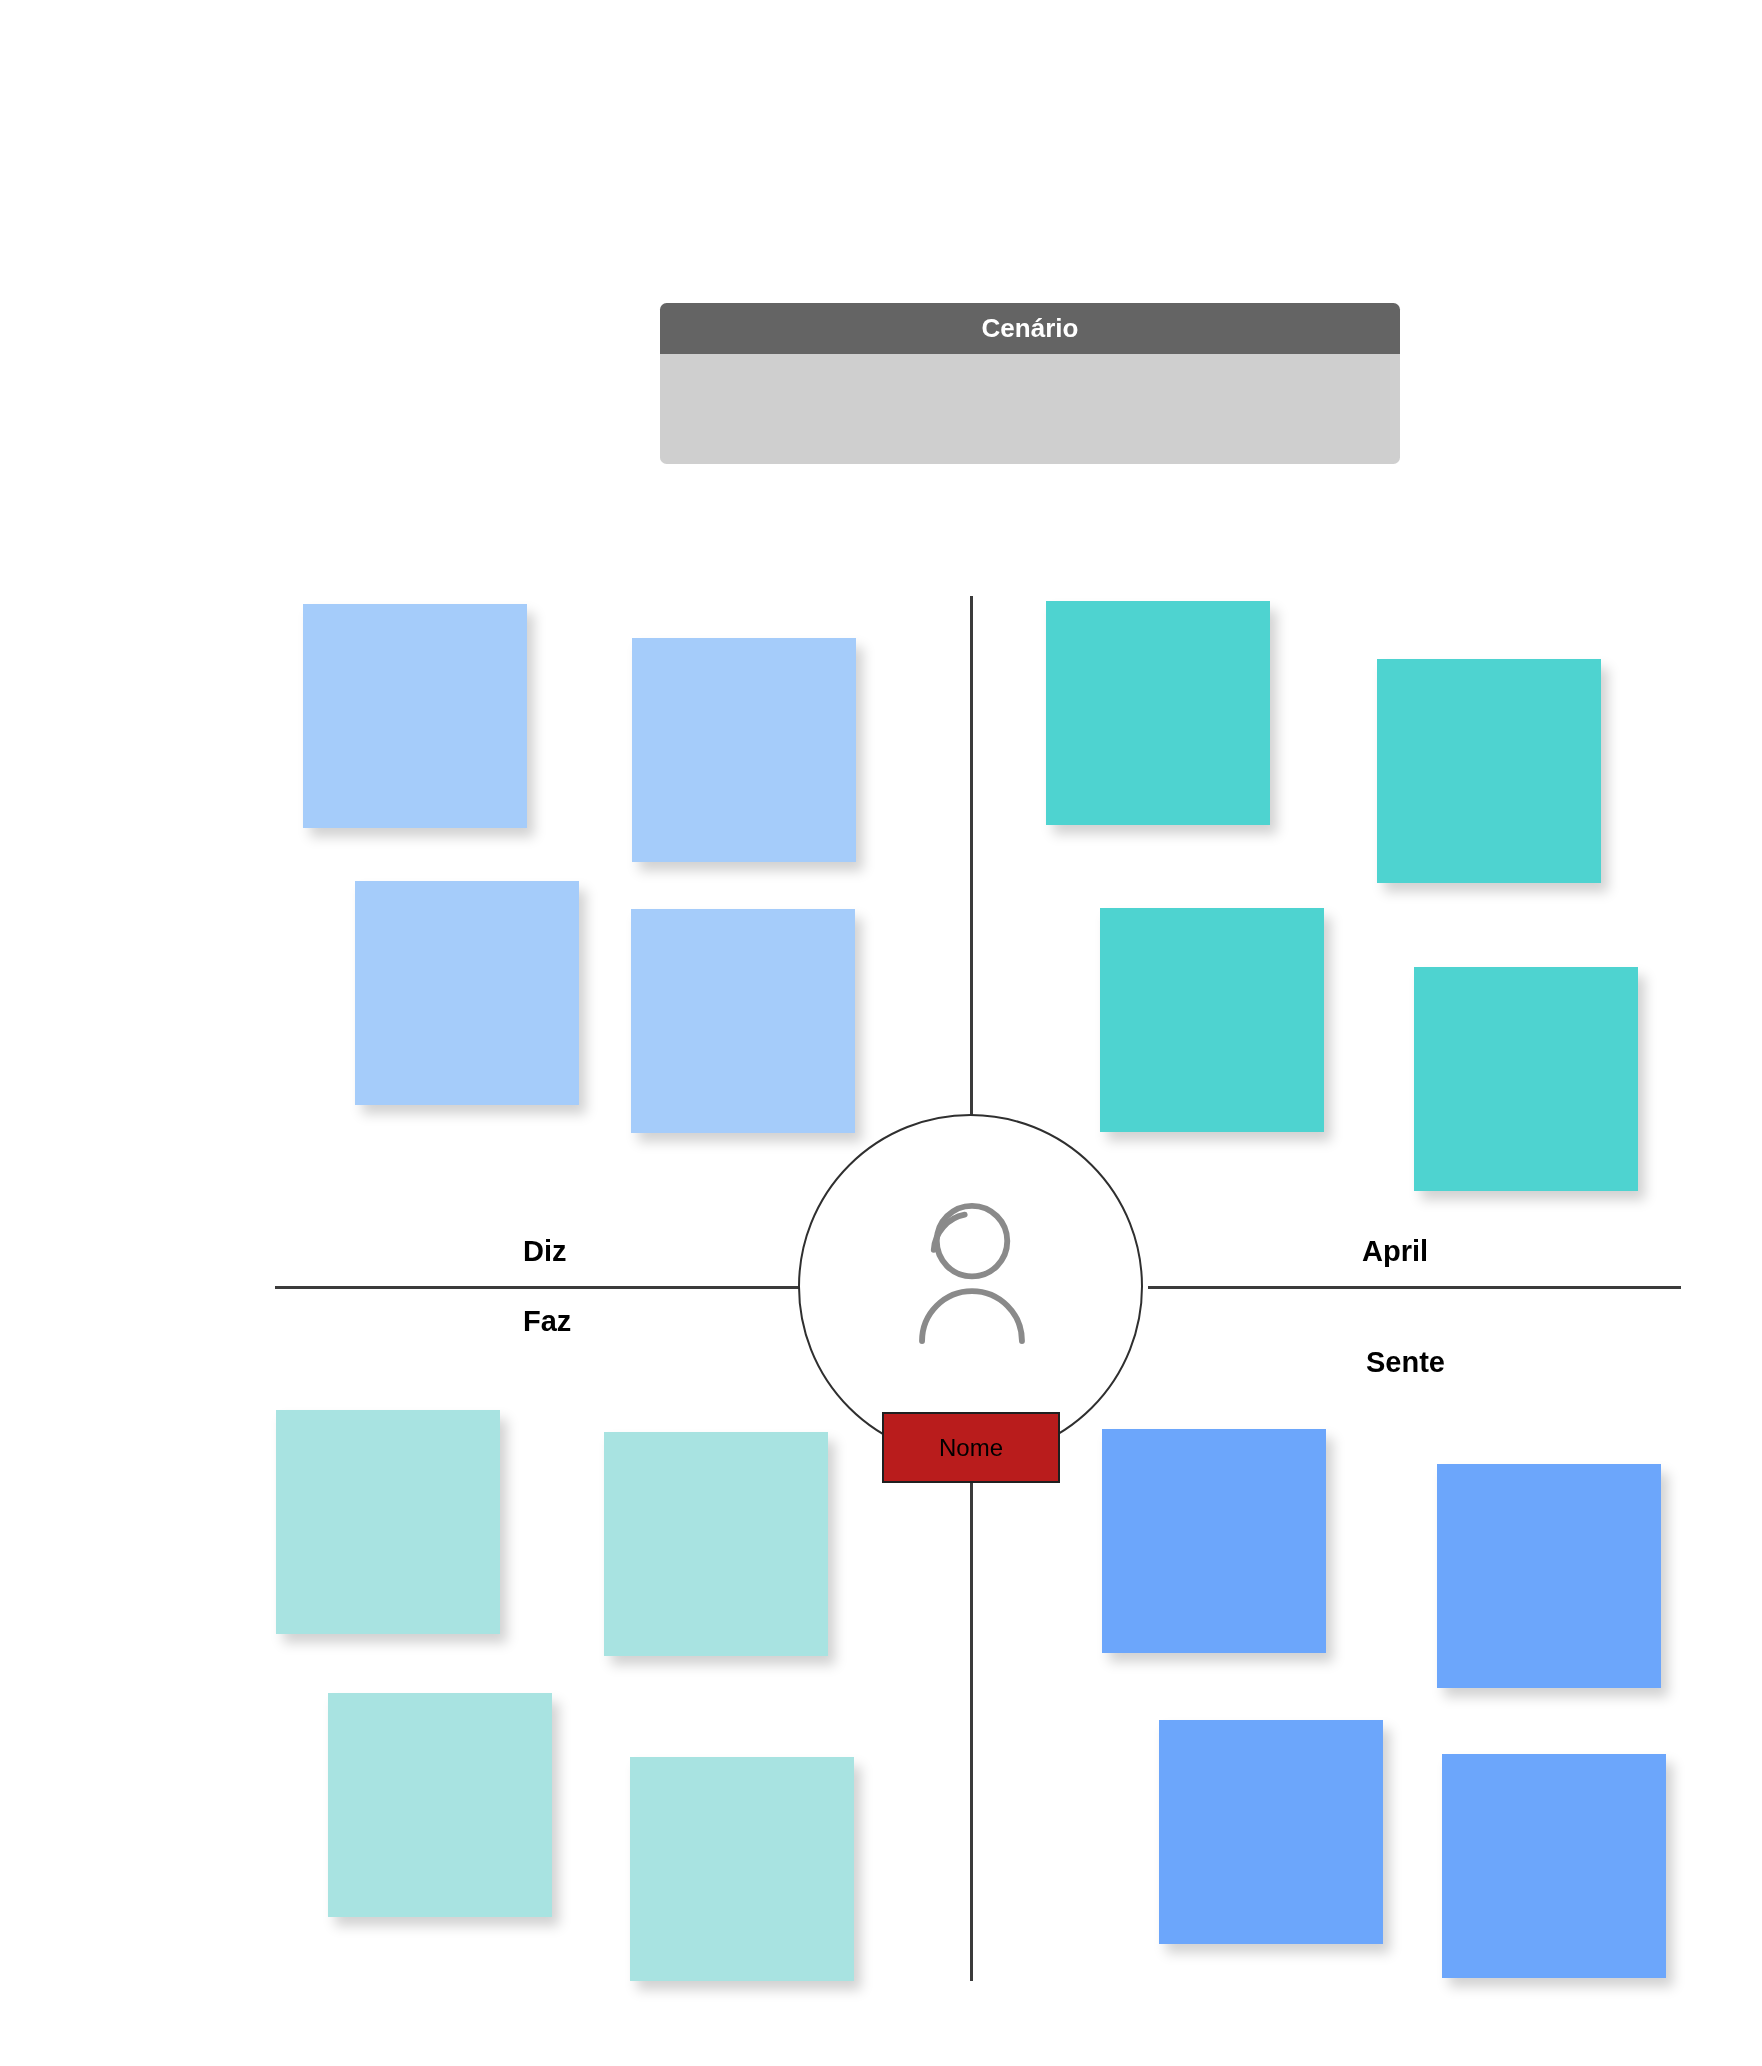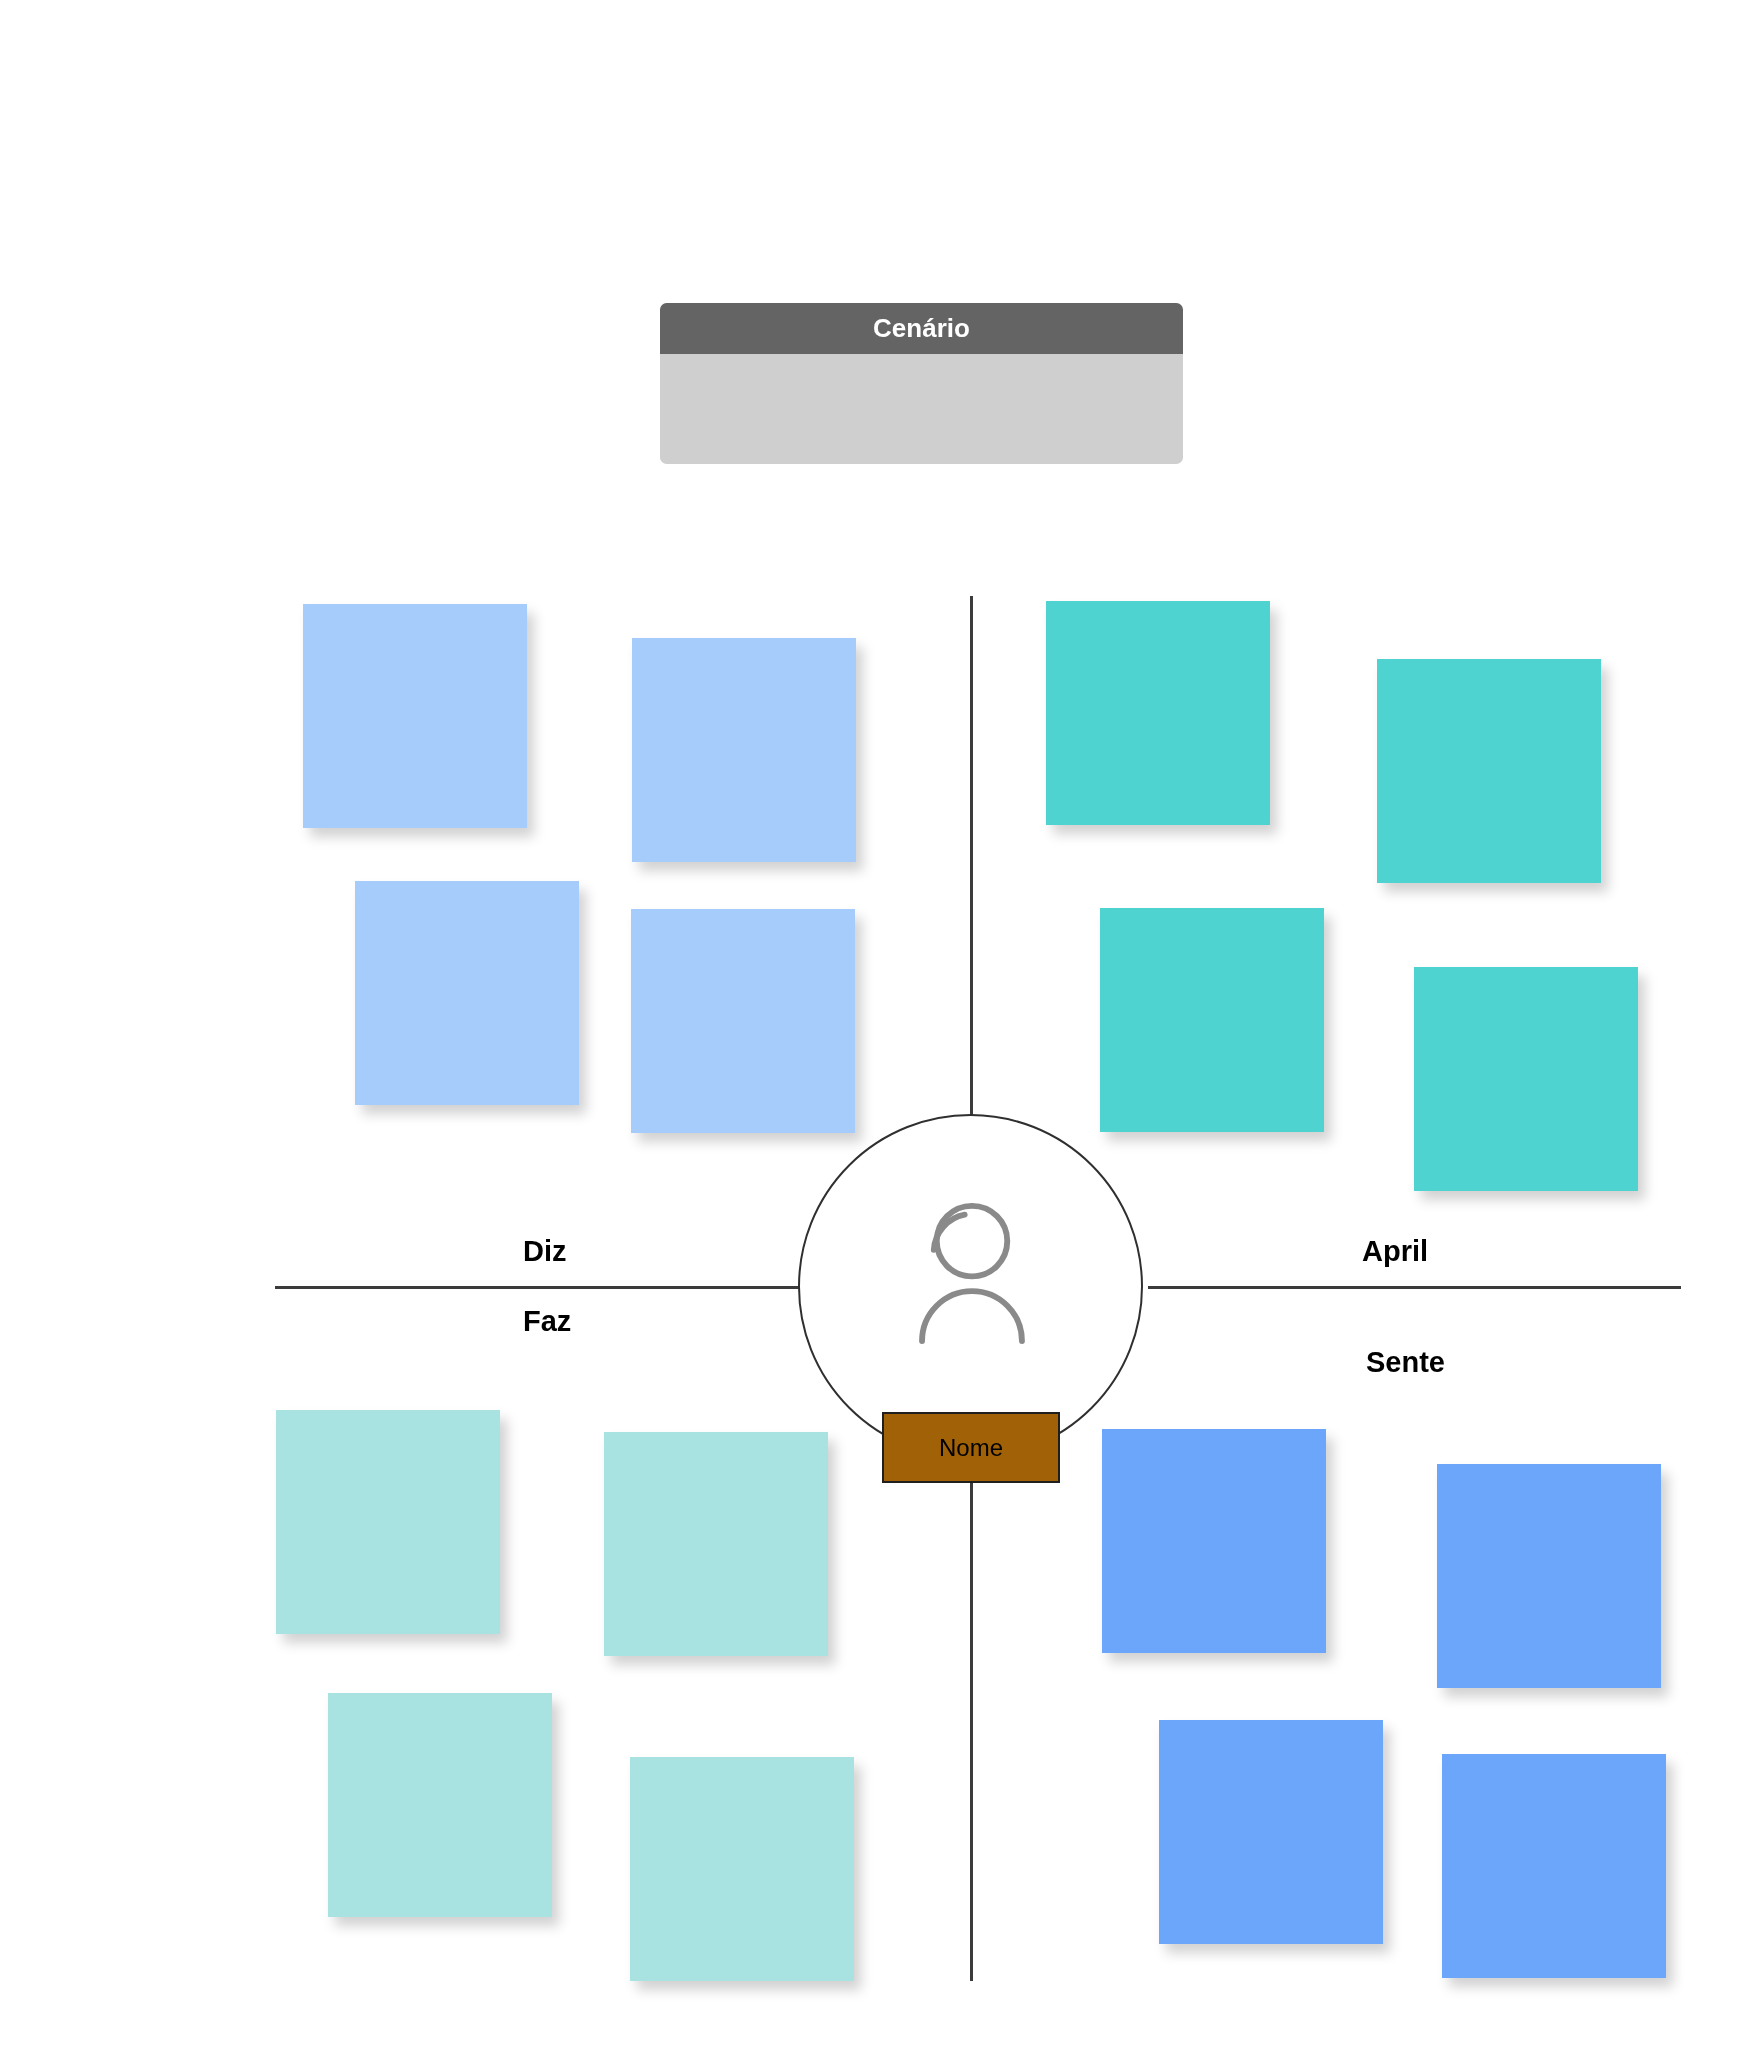--- a/index.html
+++ b/index.html
@@ -57,21 +57,21 @@
     width: 1.5px;
     height: 20.6px;
     background: #c4c9d1;
   }
 
   
   .scenario {
     position: absolute;
     left: 660px;
     top: 303px;
-    width: 523px;
+    width: 740px;
     text-align: right;
   }
   .scenario-header {
     height: 51px;
     background: #646464;
     border-radius: 6.6px 6.6px 0 0;
     display: flex;
     align-items: center;
     justify-content: center;
     color: #ffffff;
@@ -150,21 +150,21 @@
     width: 144px;
     height: 147px;
   }
   .name-box {
     position: absolute;
     left: 882px;
     top: 1412px;
     width: 178px;
     height: 71px;
     border: 2.9px solid #1f1f1f;
-    background: #a16207;
+    background: #b91c1c;
     box-sizing: border-box;
     display: flex;
     align-items: center;
     justify-content: center;
     font-size: 24px;
     color: #000000;
   }
 
   
   .note {

